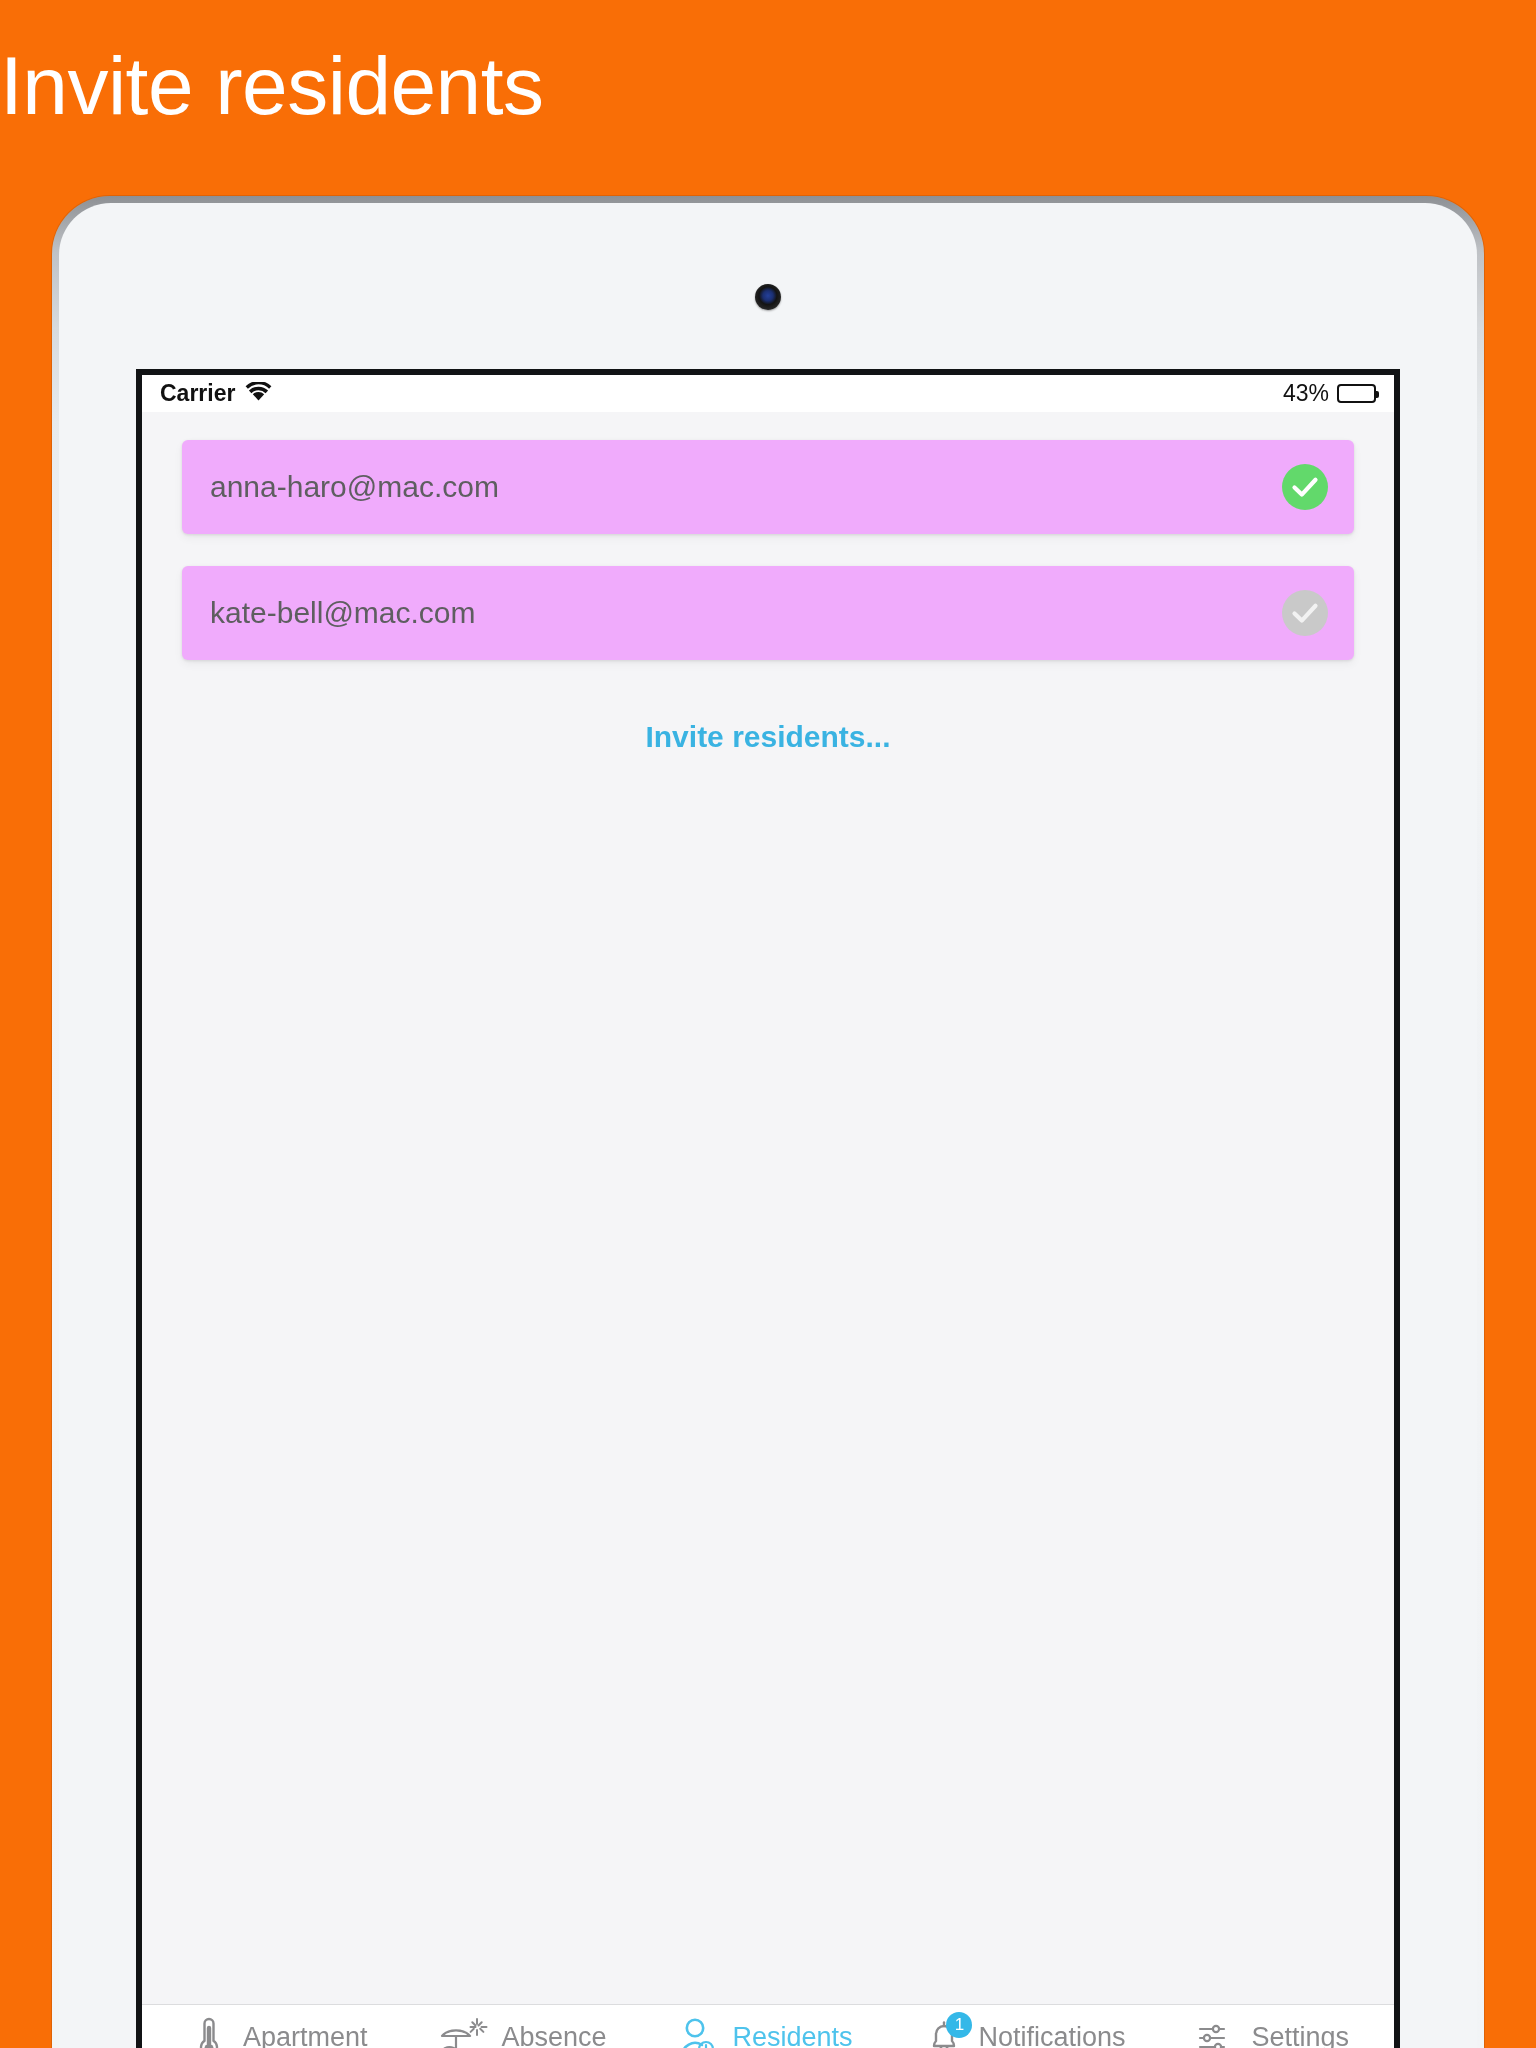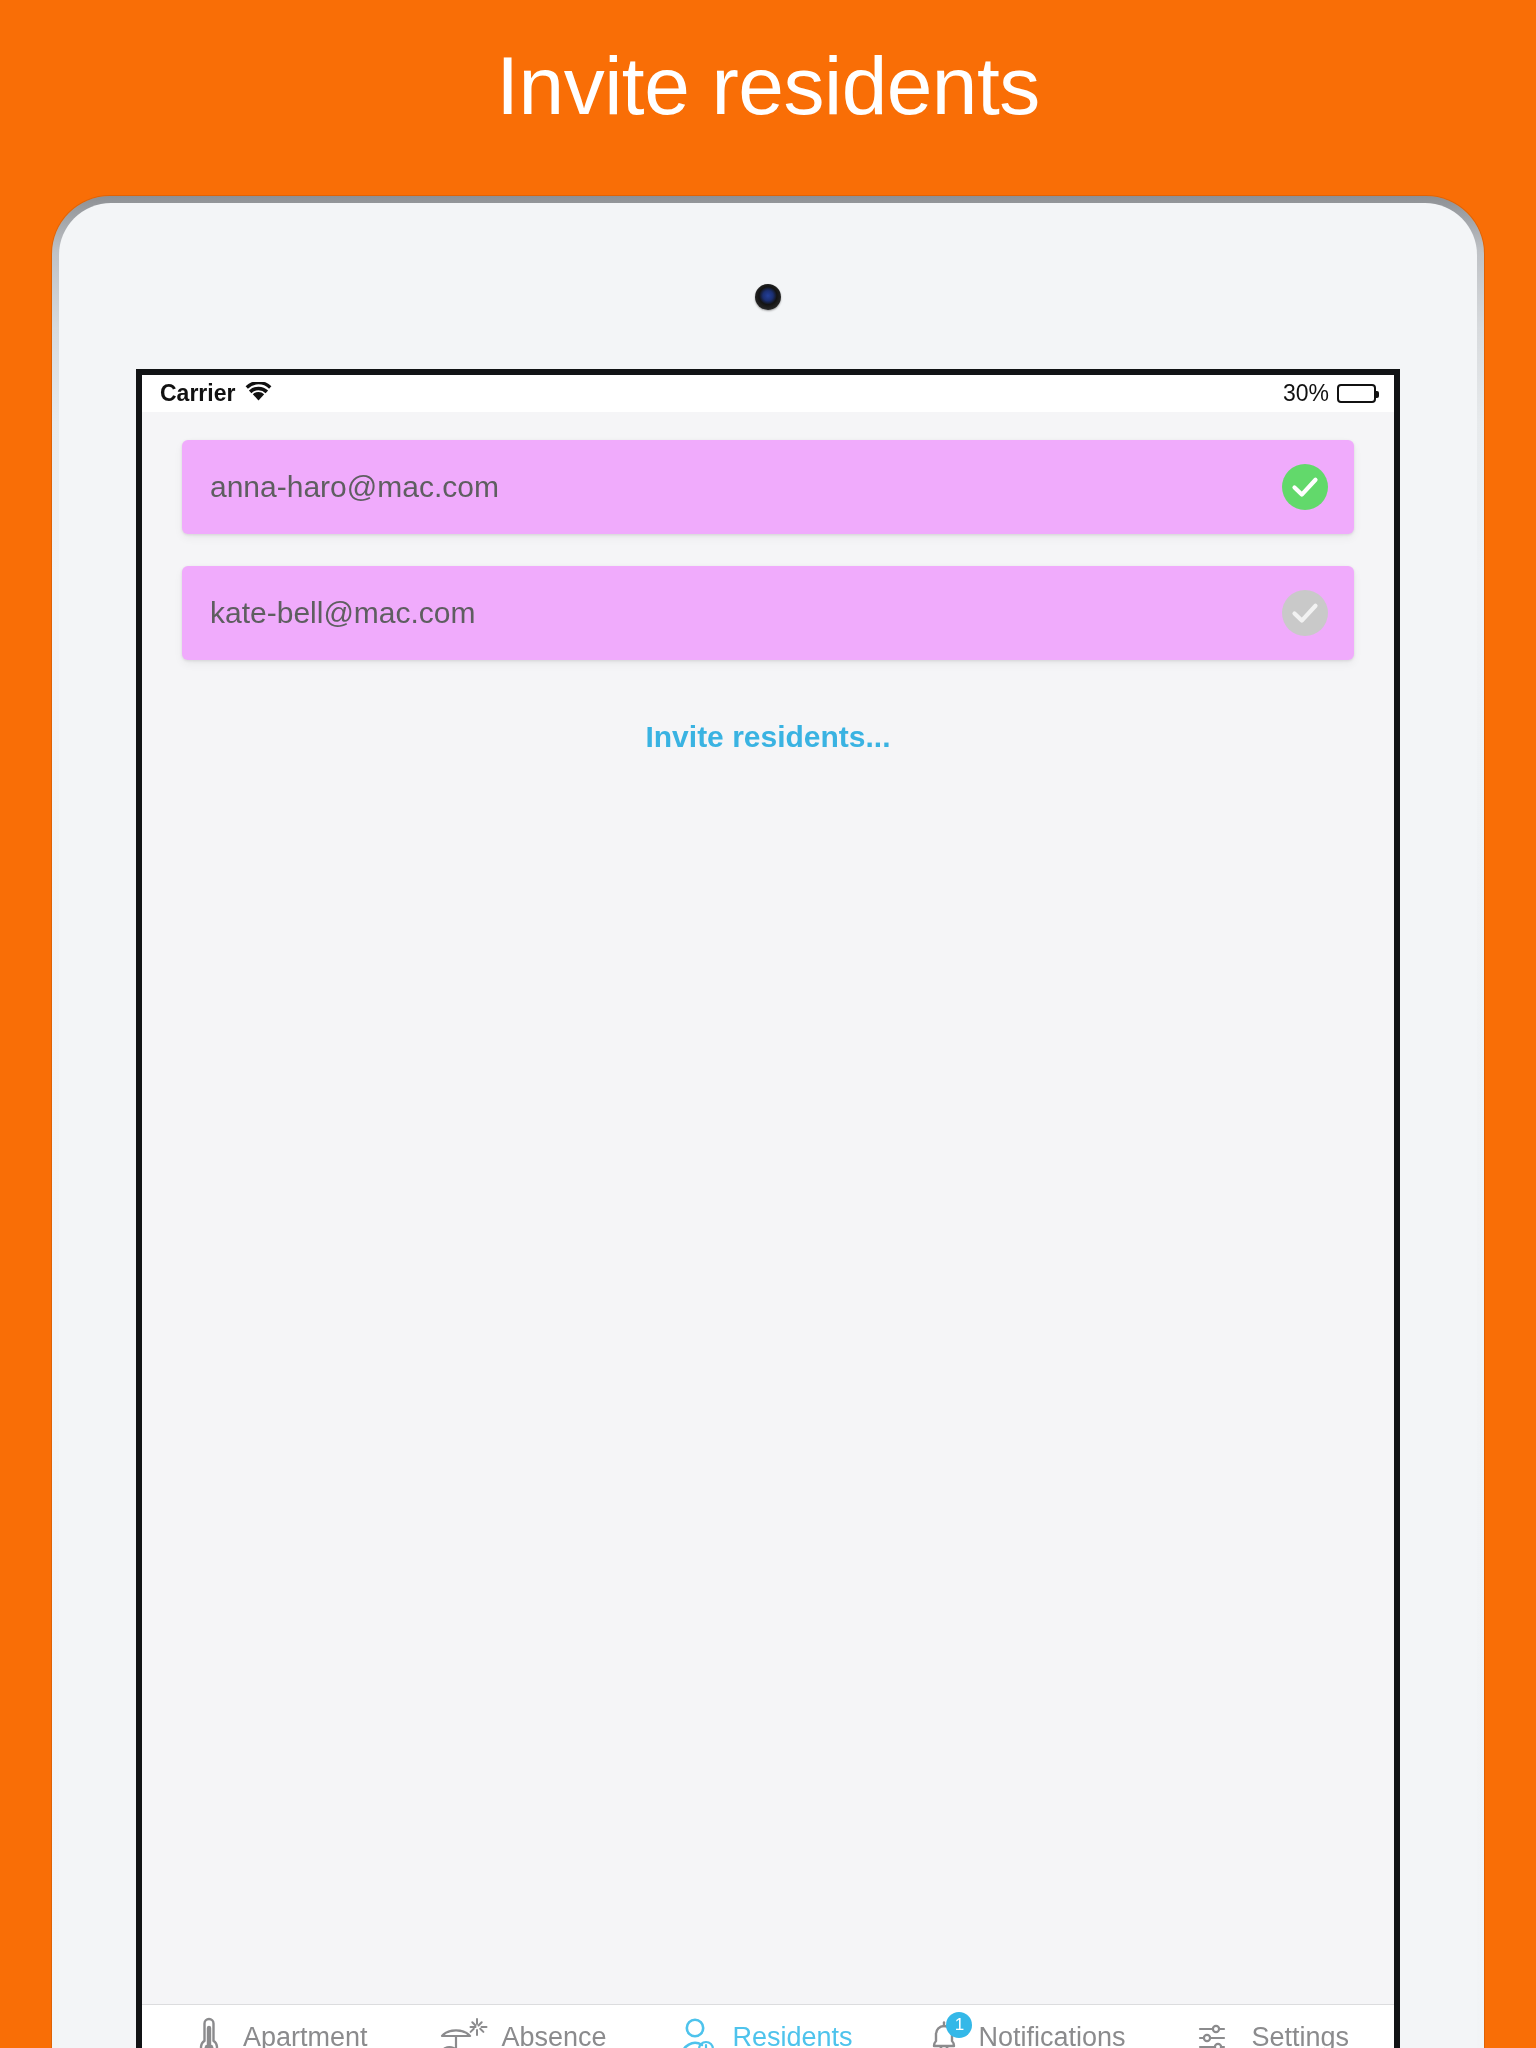--- a/index.html
+++ b/index.html
@@ -6,21 +6,21 @@
   html, body {
     width:1536px; height:2048px;
     background:#F96E06;
     font-family:"Liberation Sans", sans-serif;
     overflow:hidden;
   }
 
   
   .promo-header{
     position:absolute; top:0; left:0; width:1536px; height:171px;
-    display:flex; align-items:center; justify-content:center;
+    display:flex; align-items:center; justify-content:flex-start;
   }
   .promo-title{
     color:#ffffff; font-size:82px; font-weight:400;
     letter-spacing:-0.5px; line-height:1;
   }
 
   
   .device{
     position:absolute; left:52px; top:196px;
     width:1432px; height:1880px;
@@ -172,21 +172,21 @@
           <span class="status-carrier">Carrier</span>
           <span>
             <svg width="27" height="20" viewBox="0 0 27 20">
               <path d="M13.5 18.4 L7.8 12.2 A8.3 8.3 0 0 1 19.2 12.2 Z" fill="#111"></path>
               <path d="M3.9 8.6 A13.6 13.6 0 0 1 23.1 8.6 L20.6 11.2 A10.1 10.1 0 0 0 6.4 11.2 Z" fill="#111"></path>
               <path d="M0.6 4.3 A18.3 18.3 0 0 1 26.4 4.3 L24.1 6.7 A15 15 0 0 0 2.9 6.7 Z" fill="#111"></path>
             </svg>
           </span>
         </div>
         <div class="status-right">
-          <span class="status-batt-pct">30%</span>
+          <span class="status-batt-pct">43%</span>
           <span class="batt"><span class="batt-fill"></span></span>
         </div>
       </div>
 
 
       <div class="content">
 
         <div class="resident-row">
           <span class="resident-email">anna-haro@mac.com</span>
           <span class="check" style="background:#62D96B">

